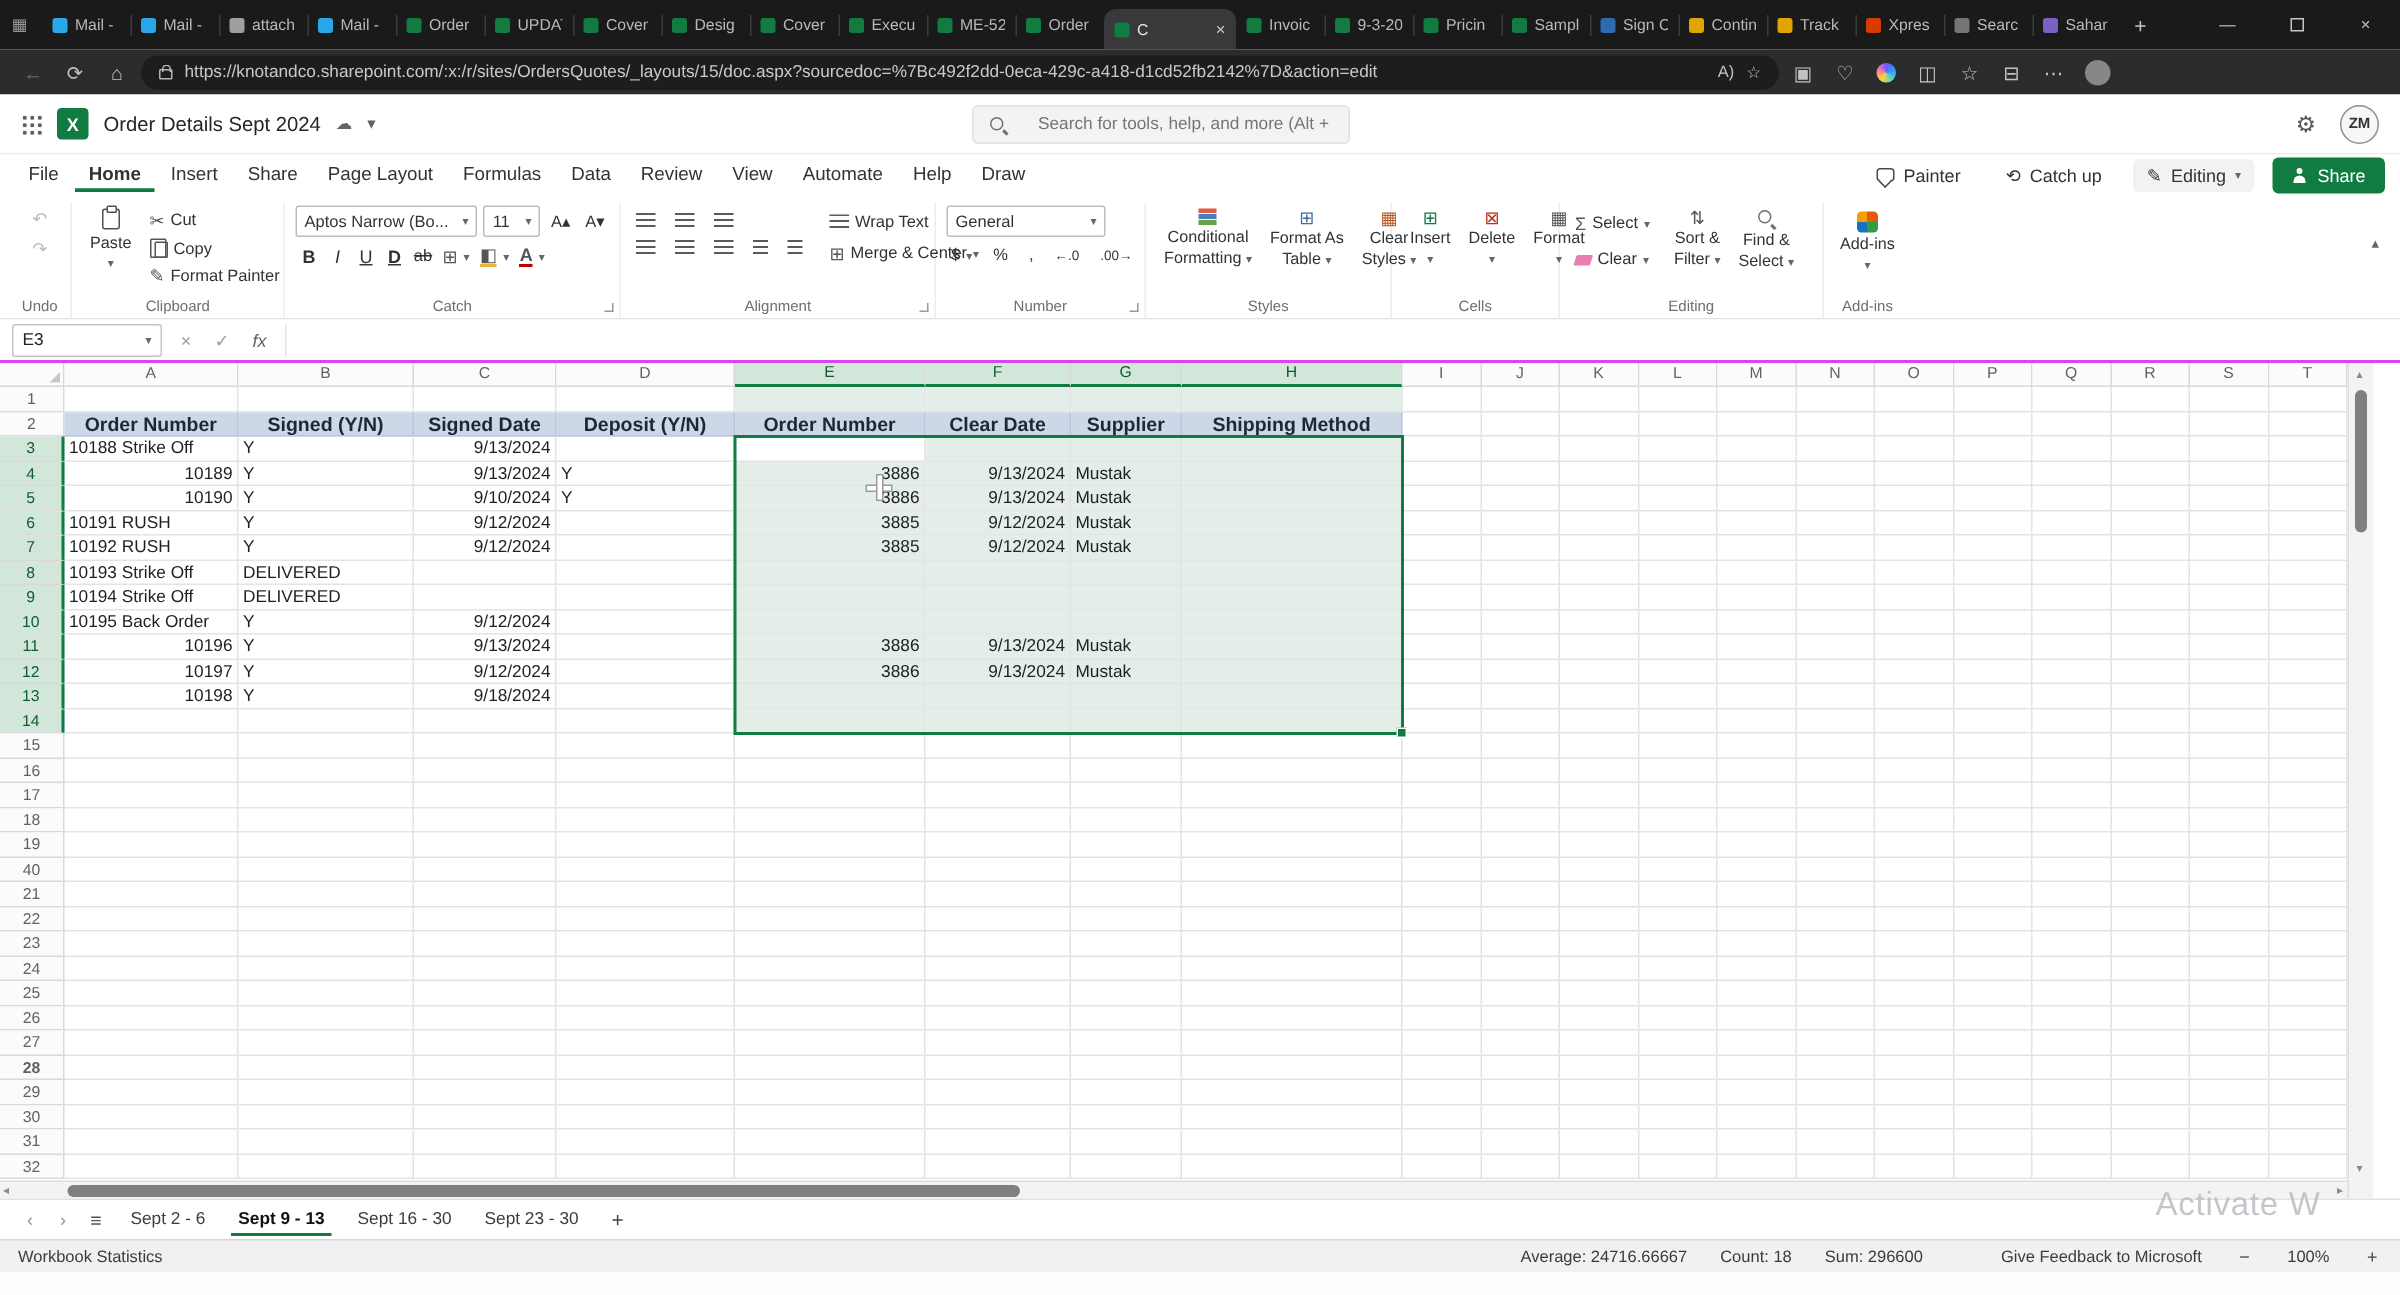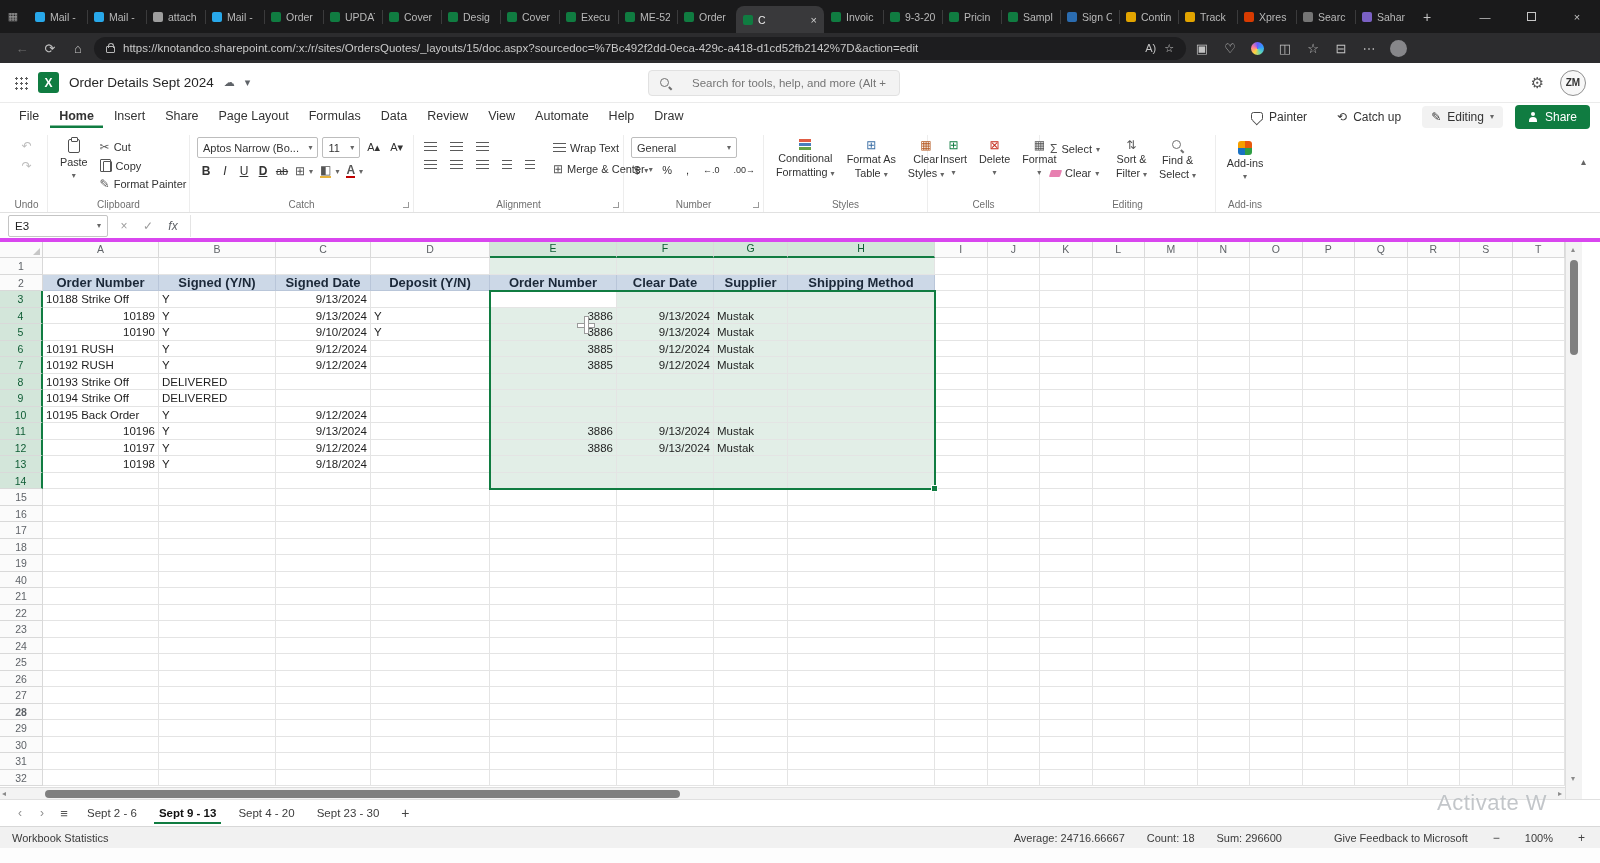--- a/index.html
+++ b/index.html
@@ -83,21 +83,21 @@
 .cpyic::before{content:"";position:absolute;left:-3.5px;top:-3.5px;width:9px;height:11px;border:1.1px solid #555;border-radius:1px}
 .lns{width:13px;height:10px;background:repeating-linear-gradient(to bottom,#5a5a5a 0 1.3px,transparent 1.3px 4px);flex:0 0 auto}
 .fillic{border-bottom:2px solid #e8b33c}
 .fcic{border-bottom:2px solid #c00000;font-weight:bold}
 .cfbars{width:12px;height:11px;background:linear-gradient(to bottom,#e05c43 0 3px,#fff 3px 4px,#4a7ebb 4px 7px,#fff 7px 8px,#64a244 8px 11px)}
 .eraser{width:11px;height:7px;background:#e77fb0;border-radius:1px;transform:skewX(-18deg);flex:0 0 auto}
 .addic{width:14px;height:14px;border-radius:3px;background:conic-gradient(#e8590c 0 90deg,#2f9e44 90deg 180deg,#1971c2 180deg 270deg,#f59f00 270deg 360deg)}
 #ribcollapse{position:absolute;right:14px;top:26px;color:#666;font-size:10px}
 
 
-#formulabar{position:absolute;left:0;top:213px;width:1600px;height:29px;background:#fff;border-bottom:4px solid #d946ef;display:flex;align-items:center;gap:8px;padding:0 8px}
+#formulabar{position:absolute;left:0;top:213px;width:1600px;height:29px;background:#fff;border-bottom:2px solid #d946ef;display:flex;align-items:center;gap:8px;padding:0 8px}
 #namebox{width:100px;height:22px;border:1px solid #c4c4c4;border-radius:2px;display:flex;align-items:center;justify-content:space-between;padding:0 6px;font-size:11.5px;color:#222}
 .fxico{color:#9d9d9d;font-size:12px;width:16px;text-align:center}
 .fxlbl{color:#5f6368;font-style:italic;font-size:12px;width:18px;text-align:center}
 #fxinput{flex:1;height:22px;border-left:1px solid #e4e4e4}
 
 
 #grid{position:absolute;left:0;top:242px;width:1565px;height:545px;background:#fff;overflow:hidden}
 .corner{position:absolute;left:0;top:0;width:43px;height:16px;background:#fbfbfb;border-right:1px solid #d6d6d6;border-bottom:1px solid #d6d6d6}
 .corner::after{content:"";position:absolute;right:2px;bottom:2px;border-left:7px solid transparent;border-bottom:7px solid #c7c7c7}
 .colh{position:absolute;top:0;height:16px;background:#fbfbfb;border-right:1px solid #d9d9d9;border-bottom:1px solid #d9d9d9;font-size:10.5px;color:#5f6368;text-align:center;line-height:15px}
@@ -1262,21 +1262,21 @@
     <span class="scrarrow" style="left:5px;bottom:14px">▾</span>
   </div>
 
   <div id="sheettabs">
     <span class="nico">‹</span>
     <span class="nico">›</span>
     <span class="nico" style="color:#555;font-size:13px">≡</span>
     <div id="stabs" style="display:flex;align-items:center">
         <span class="stab">Sept 2 - 6</span>
         <span class="stab active">Sept 9 - 13</span>
-        <span class="stab">Sept 4 - 20</span>
+        <span class="stab">Sept 16 - 30</span>
         <span class="stab">Sept 23 - 30</span>
       </div>
     <span class="addsheet">+</span>
   </div>
 
   <div id="statusbar">
     <span id="wbstats">Workbook Statistics</span>
     <div id="statusright">
       <span>Average: 24716.66667</span>
       <span>Count: 18</span>

